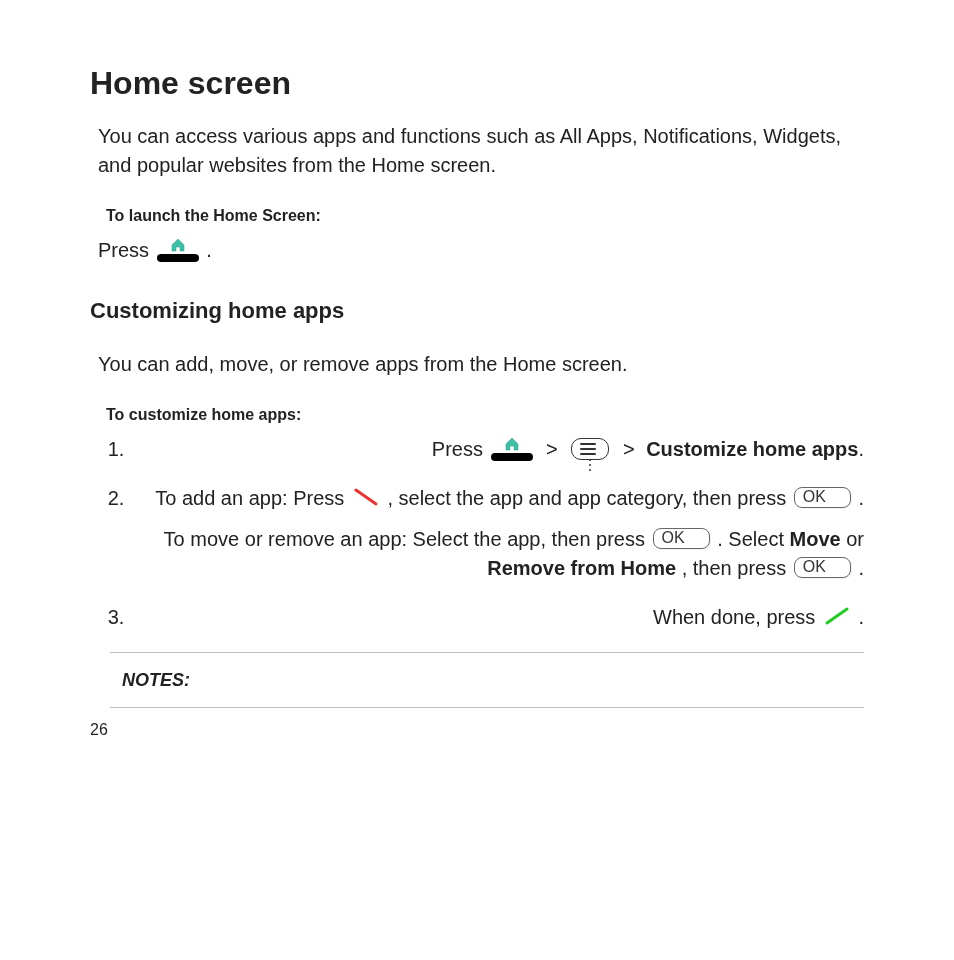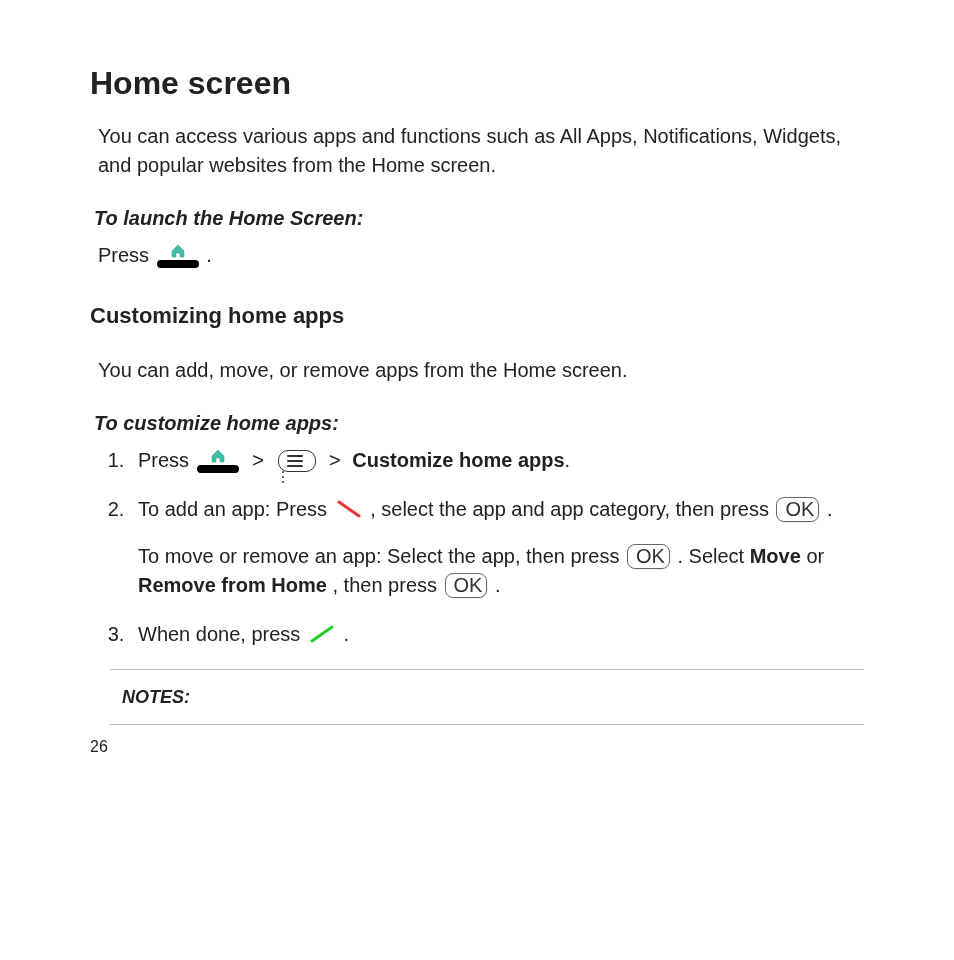--- a/index.html
+++ b/index.html
@@ -18,33 +18,33 @@
     font-weight: 700;
     margin: 0 0 16px 0;
   }
   h2 {
     font-size: 22px;
     font-weight: 700;
     margin: 30px 0 24px 0;
   }
   .subhead {
     font-weight: 700;
-    margin: 24px 0 8px 4px;
-    font-size: 20px;
-    font-style: italic;
+    margin: 24px 0 8px 16px;
+    font-size: 16px;
   }
   p { margin: 6px 0 16px 8px; }
   ol.steps {
     list-style: decimal;
     padding-left: 40px;
     margin: 6px 0;
   }
   ol.steps li {
     padding-left: 8px;
     margin-bottom: 20px;
+    text-align: right;
   }
   .sep { margin: 0 6px; }
   .bold { font-weight: 700; }
   .italic-bold { font-weight: 700; font-style: italic; }
   .notes-box {
     border-top: 1px solid #bbb;
     border-bottom: 1px solid #bbb;
     margin: 20px 0 10px 20px;
     padding: 14px 0 6px 0;
   }
@@ -133,40 +133,40 @@
     border-radius:50%;
     position:relative;
     left:-5px;
     top:-3px;
   }
   .ok-btn {
     display: inline-block;
     vertical-align: middle;
     border: 1.5px solid #666;
     border-radius: 8px;
-    padding: 1px 4px 2px 8px;
-    font-size: 20px;
+    padding: 1px 24px 2px 8px;
+    font-size: 16px;
     line-height: 1;
     position: relative;
     top: -2px;
     margin: 0 2px;
     color:#333;
     box-shadow: 1px 1px 0 rgba(0,0,0,0.05);
   }
   .diag {
     display: inline-block;
     vertical-align: middle;
     width: 28px;
     height: 20px;
     position: relative;
     top: -2px;
     margin: 0 2px;
   }
   .diag svg { display:block; }
-  .step-inner { margin-top: 18px; }
+  .step-inner { margin-top: 12px; }
 </style>
 </head>
 <body>
 
 <h1>Home screen</h1>
 
 <p>You can access various apps and functions such as All Apps, Notifications, Widgets, and popular websites from the Home screen.</p>
 
 <div class="subhead">To launch the Home Screen:</div>
 

